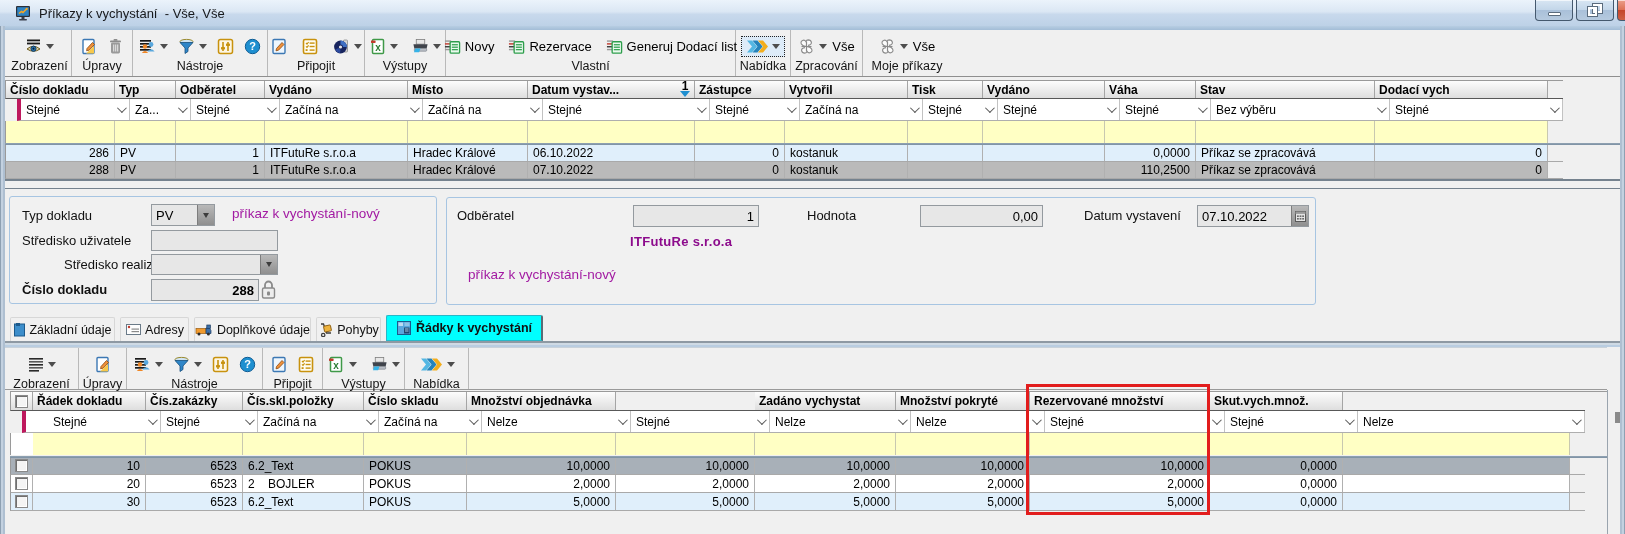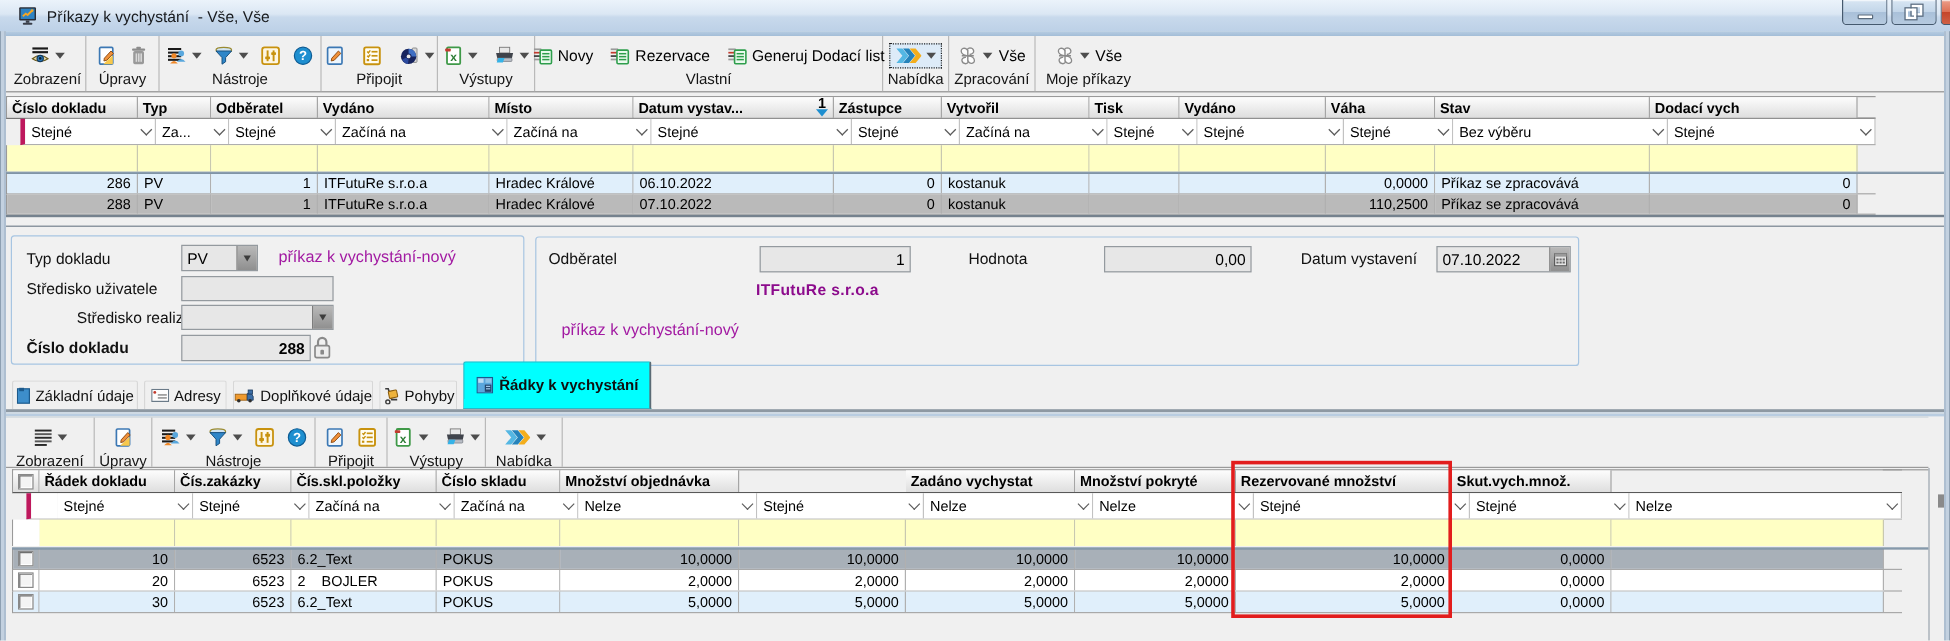--- a/index.html
+++ b/index.html
@@ -94,21 +94,21 @@
   .field .btn .arr { width:0; height:0; border-left:3.5px solid transparent; border-right:3.5px solid transparent; border-top:5px solid #3c3c3c; }
   .purple { color:#a21aa2; }
   .company { color:#8c0b8c; font-weight:bold; font-size:13px; letter-spacing:.3px; }
   .note13 { font-size:13.5px; }
 
   
   #tabs { position:absolute; left:10px; top:315px; height:26px; display:flex; align-items:flex-end; }
   .tab { height:24px; display:flex; align-items:center; justify-content:center; gap:4px; font-size:12.5px;
     color:#101010; flex:0 0 auto; margin-right:5px; background:#f0f0f0; border:1px solid #d7d7d7; border-bottom:none;
     border-radius:2px 2px 0 0; white-space:nowrap; overflow:visible; }
-  .tab.active { height:40px; background:#00ffff; border:1px solid #28b8c8; border-right:2px solid #5b6b75;
+  .tab.active { height:26px; background:#00ffff; border:1px solid #28b8c8; border-right:2px solid #5b6b75;
     font-weight:bold; border-radius:2px 2px 0 0; }
   #tabstrip-bottom { position:absolute; left:0; top:341px; width:1625px; height:6px;
     background:linear-gradient(180deg,#8e99a3 0 2px,#cfdae4 2px 4px,#b9cde1 4px 6px); }
 
   
   #upper-grid-bottom { position:absolute; left:0; top:179px; width:1625px; height:2px; background:#75828e; }
   #detail-top-line { position:absolute; left:5px; top:188px; width:1615px; height:1px; background:#75828e; }
   #lower-panel-right-line { position:absolute; left:1607px; top:390px; width:1px; height:144px; background:#9aa4ae; }
   #lower-scroll-thumb { position:absolute; left:1615px; top:412px; width:7px; height:11px; background:#8a8a8a; }
   #red-highlight { position:absolute; border:3px solid #e21d1d; z-index:40; pointer-events:none; }

